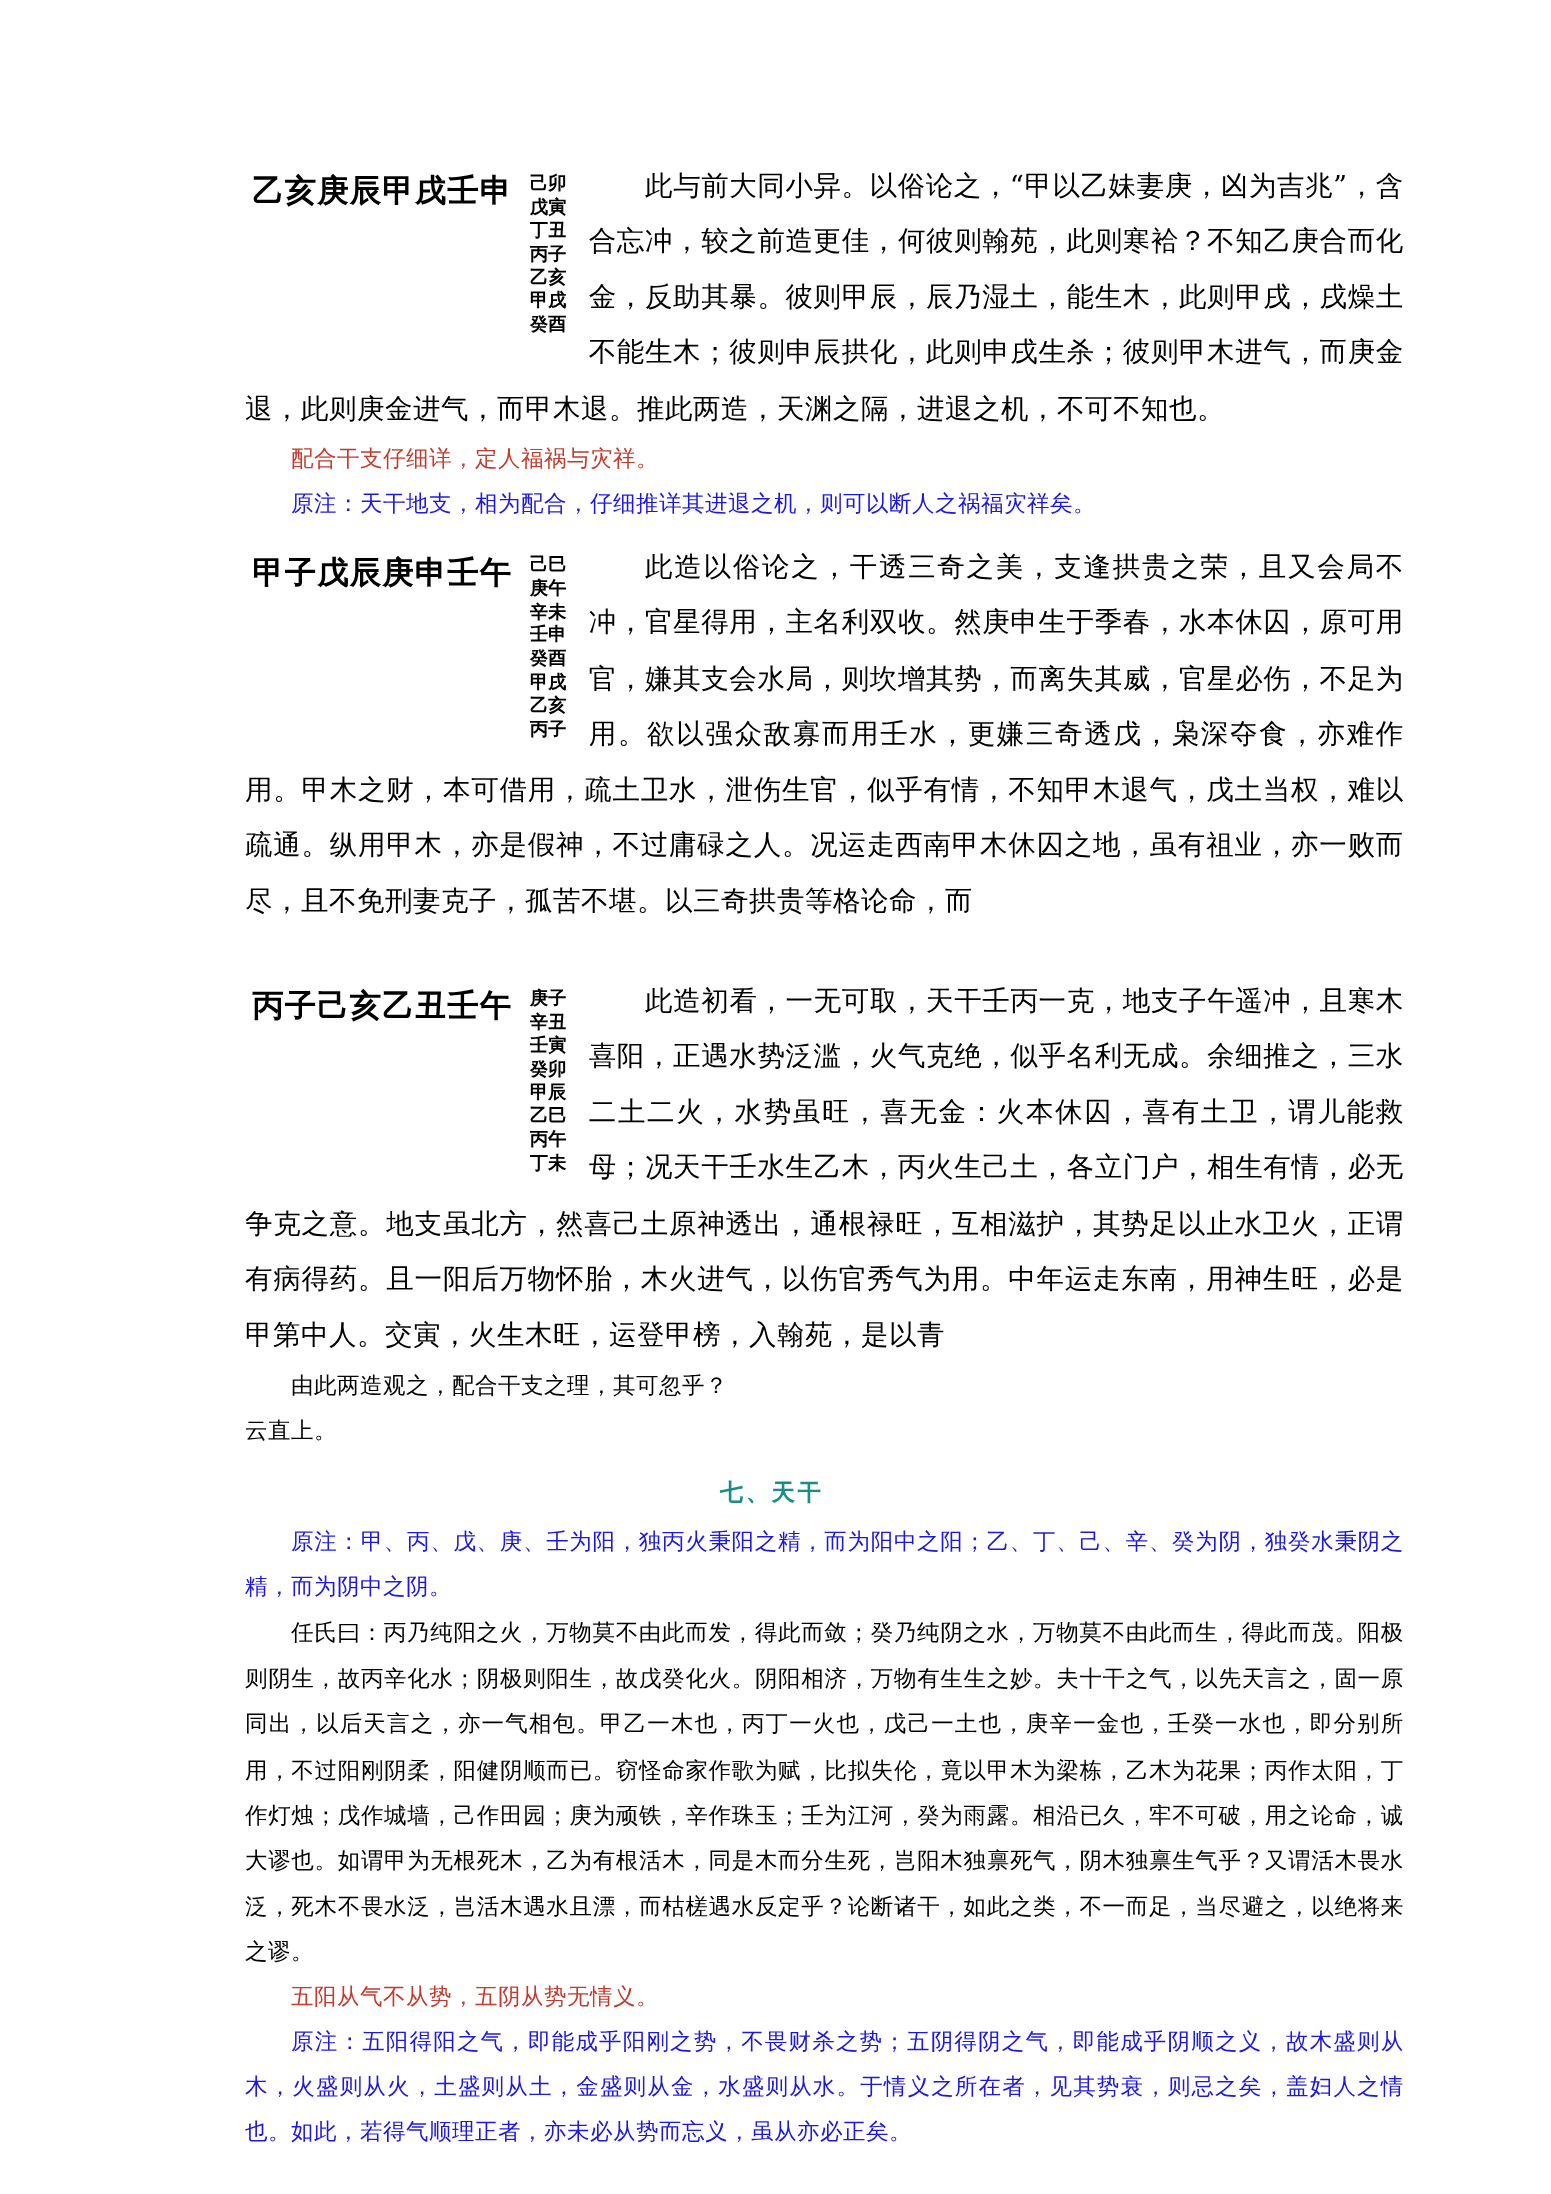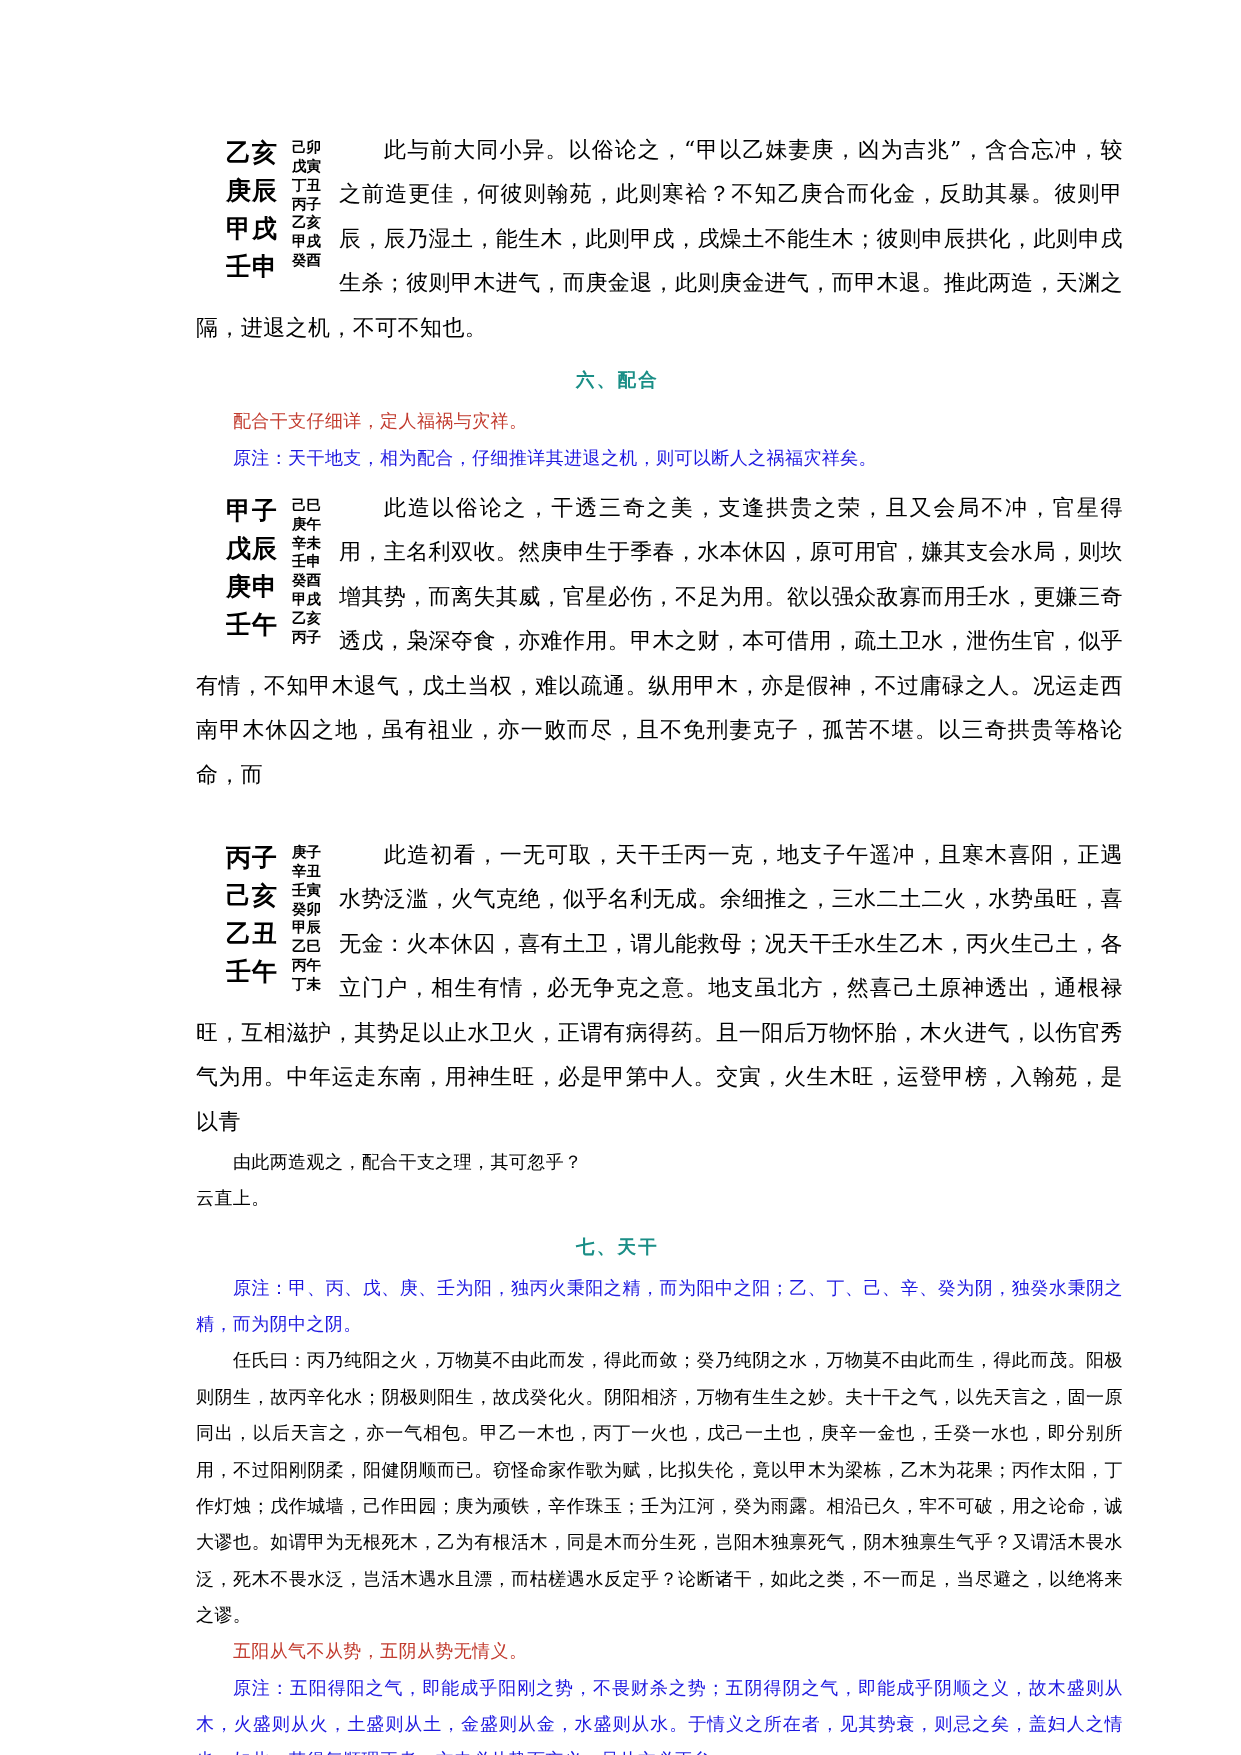--- a/index.html
+++ b/index.html
@@ -23,21 +23,21 @@
     font-size:18px;
     line-height:2.02;
     text-align:justify;
     text-justify:inter-ideograph;
     letter-spacing:.4px;
     margin:0;
   }
   .para.indent{ text-indent:2.05em; }
   .black{ color:#000; }
   .red{ color:#c23b2e; }
-  .blue{ color:#1d17e0; }
+  .blue{ color:#1d17e0;font-family:Liberation Mono, monospace; }
   .heading{
     color:#1a8e86;
     font-size:18.5px;
     font-weight:bold;
     text-align:center;
     letter-spacing:2.2px;
     margin:17px 0 11px 0;
     padding-right:84px;
   }
   .gap-l{ height:26px; }
@@ -49,27 +49,26 @@
     overflow:hidden;
   }
   .chart-wrap{
     float:left;
     display:flex;
     align-items:flex-start;
     margin:6px 18px 2px 6px;
   }
   .pillars{
     display:flex;
-    flex-direction:column;
+    flex-direction:row;
     font-size:25px;
     font-weight:bold;
     line-height:1.52;
     letter-spacing:1px;
     margin-right:14px;
-    margin-left:24px;
   }
   .pillars .pillar{ white-space:nowrap; }
   .luck{
     display:flex;
     flex-direction:row-reverse;
     font-size:14.5px;
     font-weight:bold;
     line-height:1.30;
     letter-spacing:0;
     margin-top:4px;
@@ -121,21 +120,20 @@
           <span>丙</span>
           <span>乙</span>
           <span>甲</span>
           <span>癸</span>
         </div>
       </div>
     </div>
     <p class="chart-body black">此与前大同小异。以俗论之，“甲以乙妹妻庚，凶为吉兆”，含合忘冲，较之前造更佳，何彼则翰苑，此则寒袷？不知乙庚合而化金，反助其暴。彼则甲辰，辰乃湿土，能生木，此则甲戌，戌燥土不能生木；彼则申辰拱化，此则申戌生杀；彼则甲木进气，而庚金退，此则庚金进气，而甲木退。推此两造，天渊之隔，进退之机，不可不知也。</p>
   </div>
 
-  <div class="heading">六、配合</div>
   <p class="para indent red">配合干支仔细详，定人福祸与灾祥。</p>
   <p class="para indent blue">原注：天干地支，相为配合，仔细推详其进退之机，则可以断人之祸福灾祥矣。</p>
 
   <div class="chart-block clearfix">
     <div class="chart-wrap">
       <div class="pillars">
         <span class="pillar">甲子</span>
         <span class="pillar">戊辰</span>
         <span class="pillar">庚申</span>
         <span class="pillar">壬午</span>

